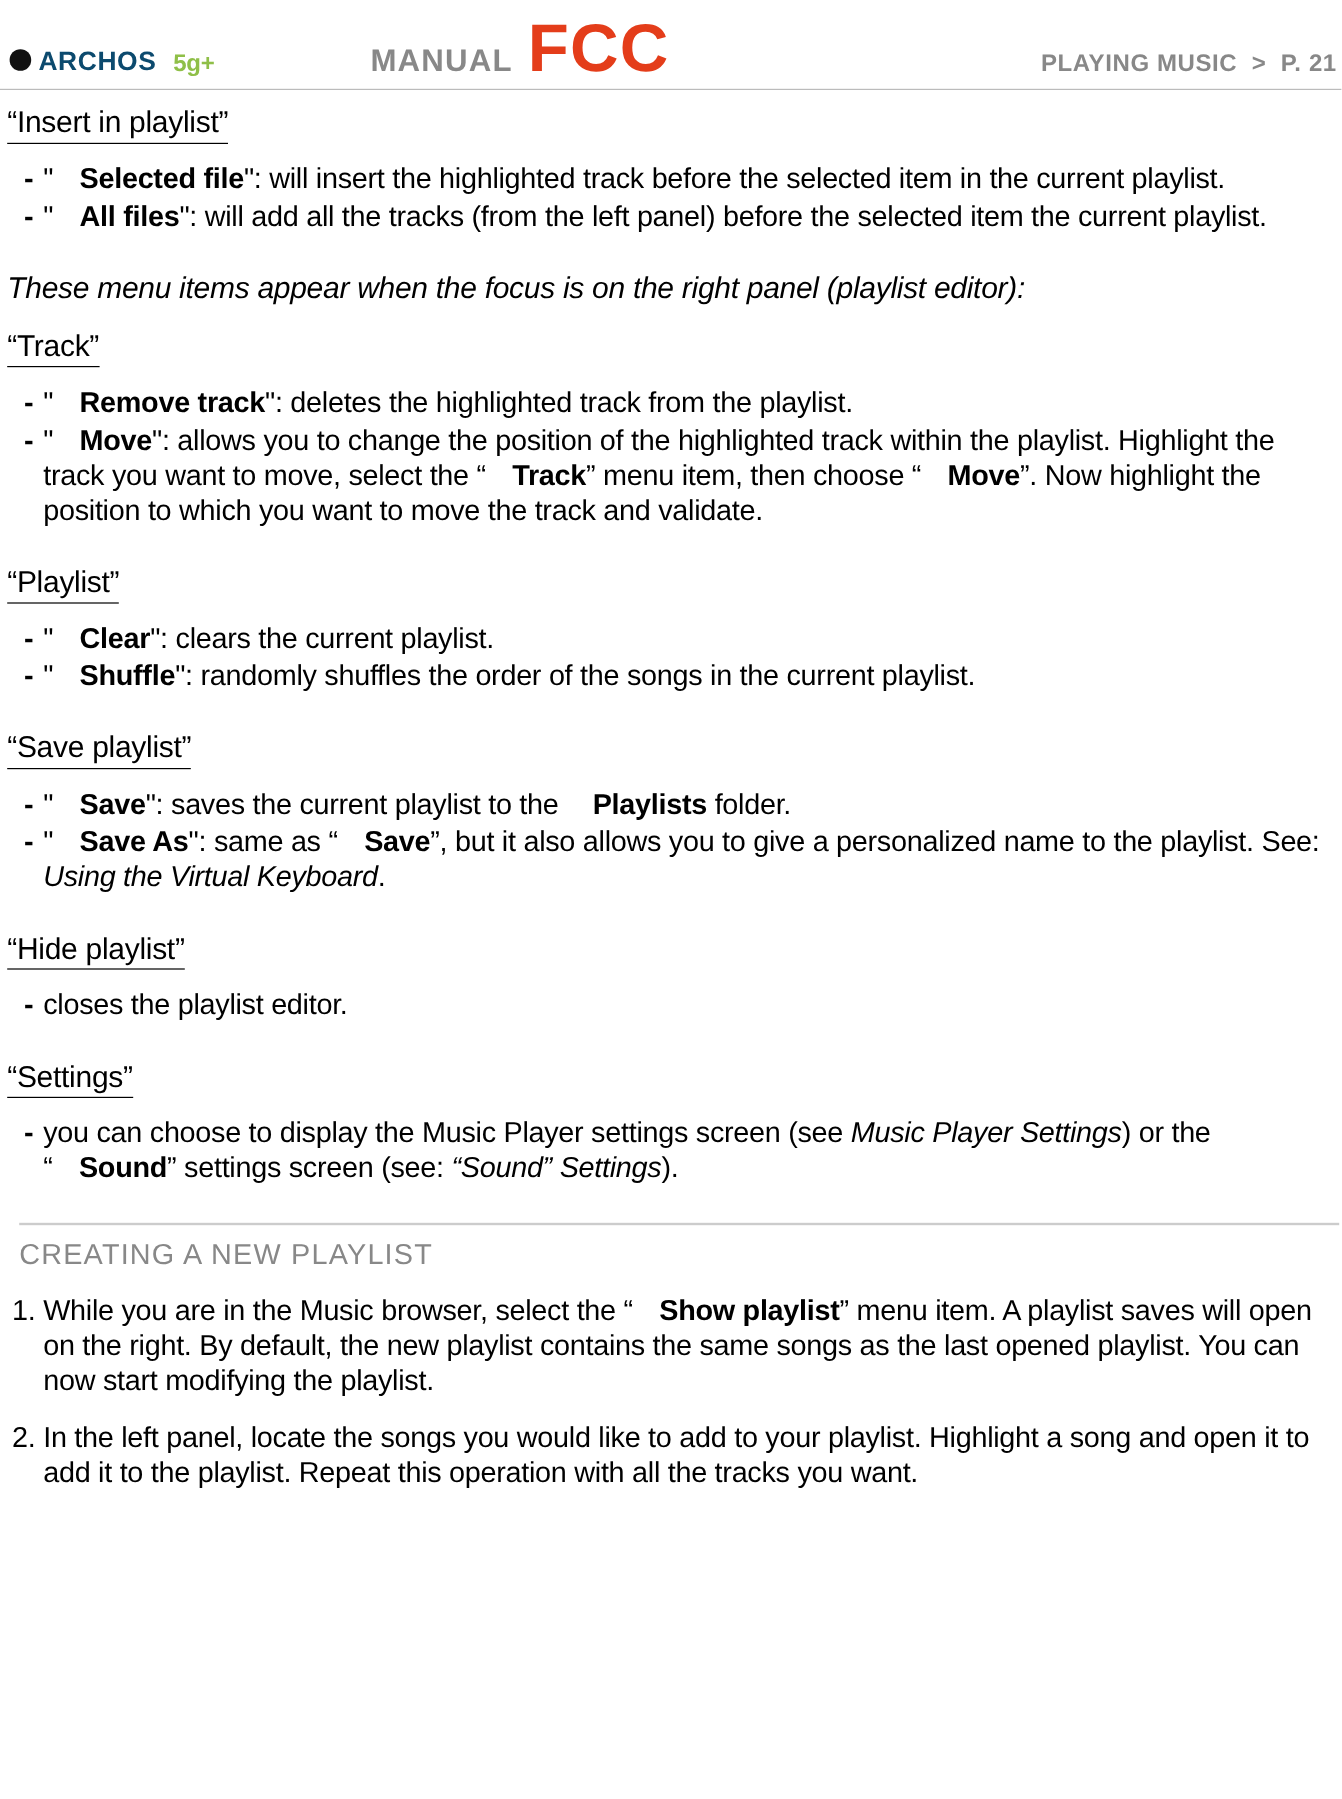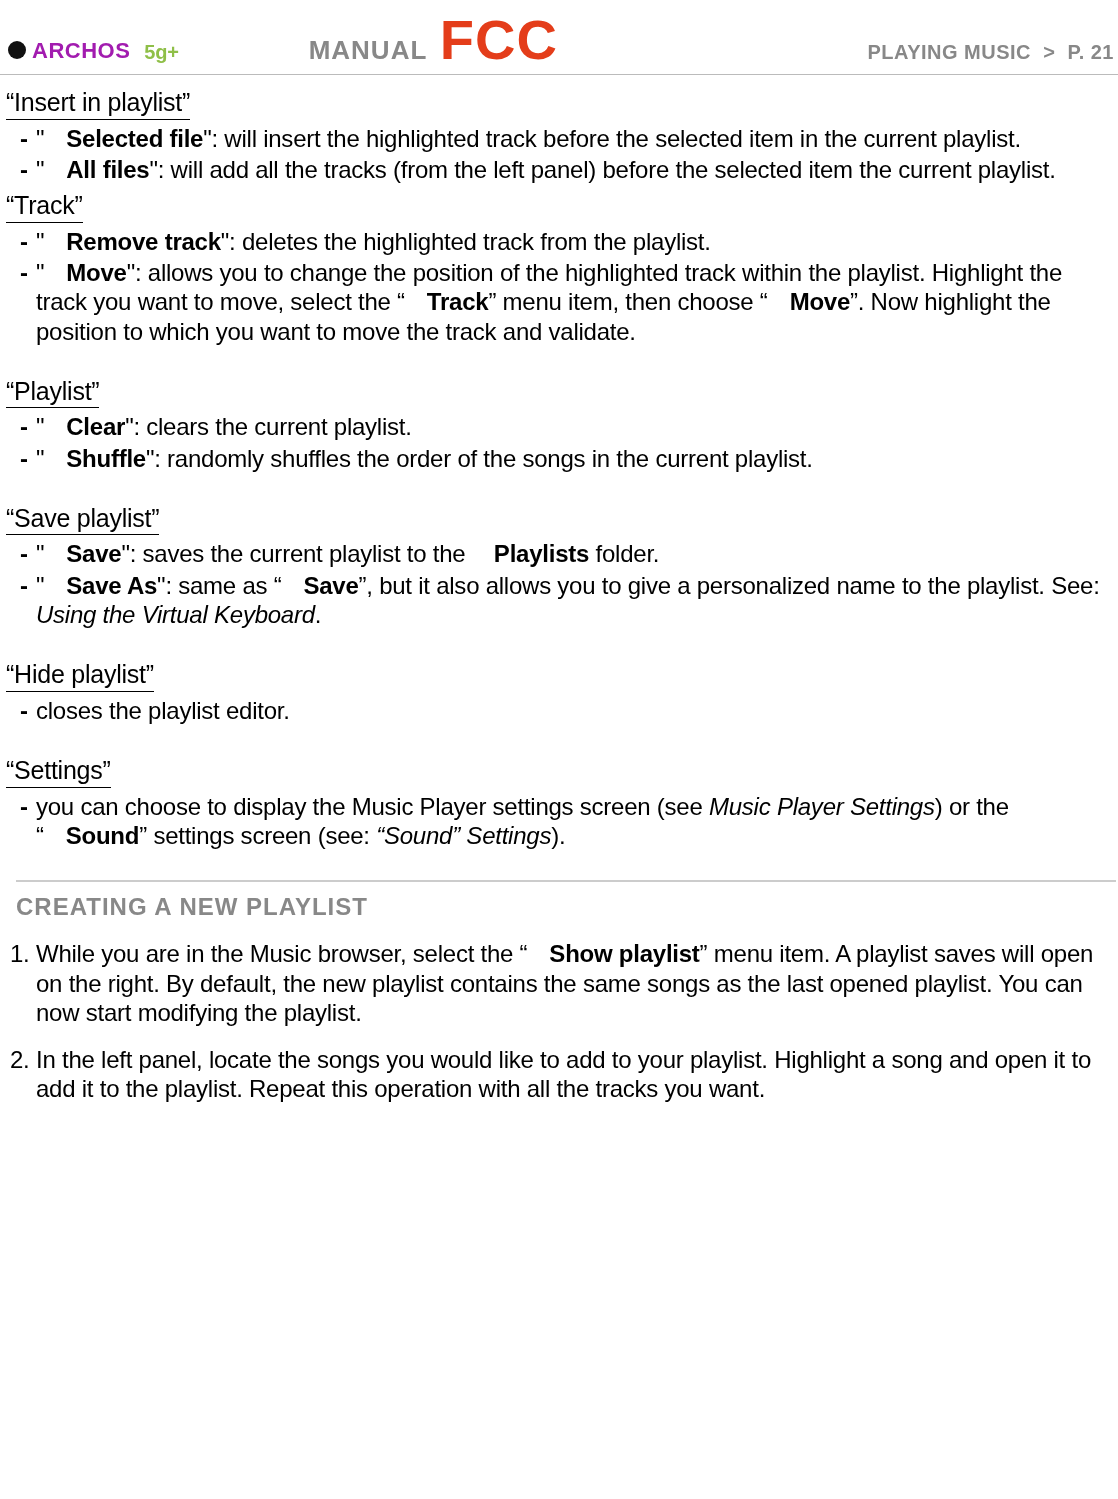--- a/index.html
+++ b/index.html
@@ -27,21 +27,21 @@
     }
     .brand-logo .dot {
       width: 18px; height: 18px; border-radius: 50%;
       background: #111;
       margin-bottom: 2px;
     }
     .brand-logo .wordmark {
       font-weight: 700;
       font-size: 22px;
       letter-spacing: 0.5px;
-      color: #a21caf;
+      color: #0c4a6e;
       font-family: Arial, sans-serif;
     }
     .brand-model {
       color: #8fbf48;
       font-weight: 700;
       font-size: 20px;
       margin-left: 6px;
     }
     .center-group {
       flex: 1;
@@ -71,21 +71,21 @@
       letter-spacing: 0.5px;
       white-space: nowrap;
     }
     .right-group .sep { margin: 0 6px; }
     .content { padding: 8px 2px 0 6px; }
     .sect-head {
       border-bottom: 1px solid #000;
       display: inline-block;
       padding-bottom: 1px;
       margin-top: 4px;
-      margin-bottom: 4px;
+      margin-bottom: 15px;
       font-size: 25px;
     }
     .bullet-list {
       list-style: none;
       padding-left: 30px;
     }
     .bullet-list li {
       position: relative;
       margin-bottom: 2px;
     }
@@ -110,21 +110,21 @@
       margin-bottom: 18px;
       counter-increment: step;
     }
     .num-list li::before {
       content: counter(step) ".";
       position: absolute;
       left: -26px;
     }
     .subheader {
       color: #888;
-      font-weight: 700;
+      font-weight: 400;
       font-size: 24px;
       letter-spacing: 1px;
       border-top: 2px solid #ccc;
       padding-top: 10px;
       margin: 30px 0 18px 10px;
     }
     .spacer { height: 24px; }
     b { font-weight: 700; margin-left: 22px; }
     i { font-style: italic; }
   </style>
@@ -153,20 +153,21 @@
   <div class="sect-head">“Insert in playlist”</div>
   <ul class="bullet-list">
     <li>
       "<b>Selected file</b>"<span>: will insert the highlighted track before the selected item in the current playlist.</span>
     </li>
     <li>
       "<b>All files</b>"<span>: will add all the tracks (from the left panel) before the selected item the current playlist.</span>
     </li>
   </ul>
 
+  <div class="italic-note">These menu items appear when the focus is on the right panel (playlist editor):</div>
 
   <div class="sect-head">“Track”</div>
   <ul class="bullet-list">
     <li>
       "<b>Remove track</b>"<span>: deletes the highlighted track from the playlist.</span>
     </li>
     <li>
       "<b>Move</b>"<span>: allows you to change the position of the highlighted track within the playlist. Highlight the track you want to move, select the “</span><b>Track</b><span>” menu item, then choose “</span><b>Move</b><span>”. Now highlight the position to which you want to move the track and validate.</span>
     </li>
   </ul>

